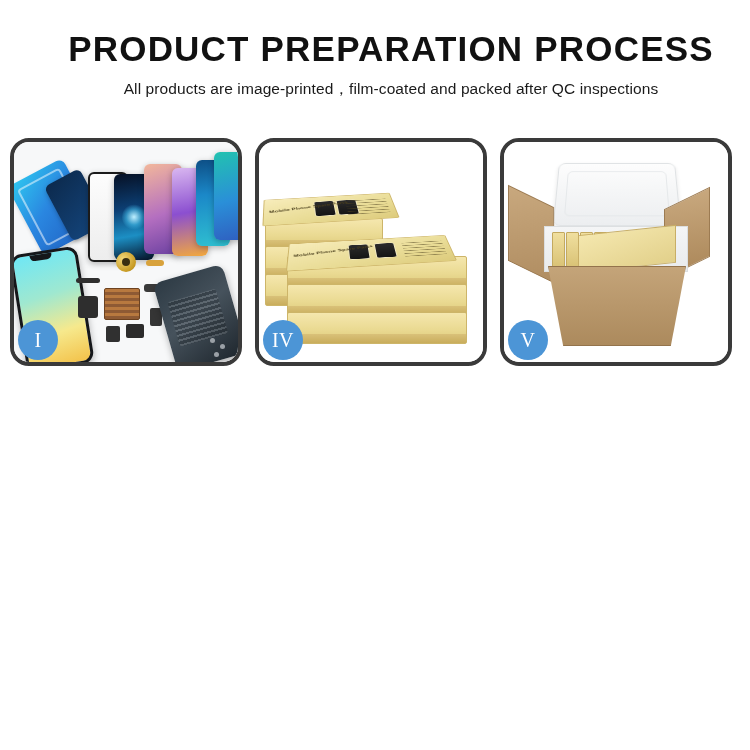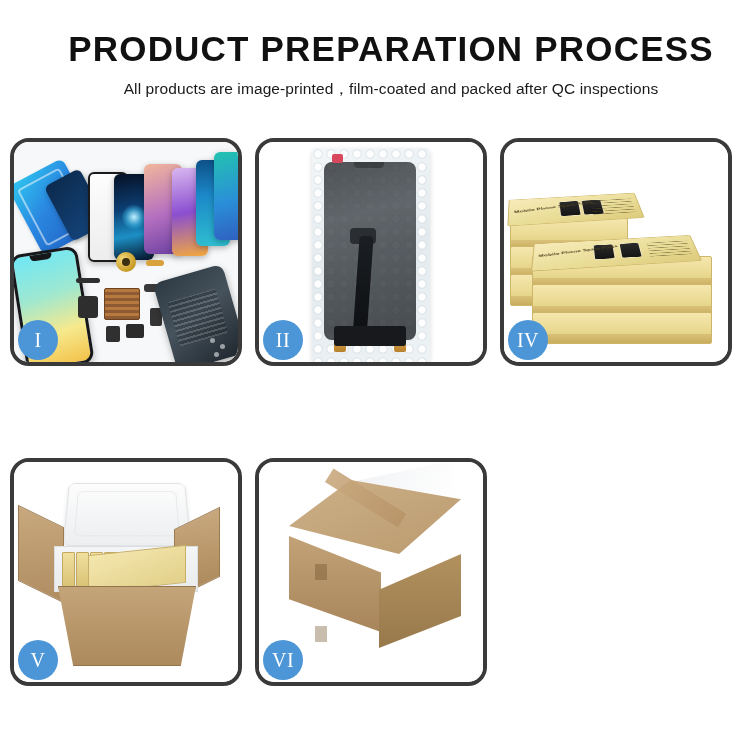--- a/index.html
+++ b/index.html
@@ -339,34 +339,20 @@
         <div class="chassis"></div>
         <div class="screws">
           <i style="left:0;top:0"></i>
             <i style="left:10px;top:6px"></i>
             <i style="left:4px;top:14px"></i>
         </div>
       </div>
       <div class="badge">I</div>
     </div>
 
-    <div class="panel">
-      <div class="panel-inner p2">
-        <div class="bubble">
-          <div class="lcd"></div>
-          <div class="redtab"></div>
-          <div class="cabhead"></div>
-          <div class="cable"></div>
-          <div class="goldtab" style="left:22px;top:186px"></div>
-          <div class="goldtab" style="left:82px;top:186px"></div>
-          <div class="conn"></div>
-        </div>
-      </div>
-      <div class="badge">II</div>
-    </div>
 
 
     <div class="panel">
       <div class="panel-inner p4">
         <div class="stack">
 
           <div class="sbox" style="left:2px;top:58px;width:116px;height:30px">
               <div class="side"></div>
             </div>
           <div class="sbox" style="left:2px;top:86px;width:116px;height:30px">
@@ -414,27 +400,15 @@
             <i style="left:14px"></i>
             <i style="left:28px"></i>
             <i style="left:42px"></i>
         </div>
         <div class="goldslab"></div>
         <div class="cartonBody"></div>
       </div>
       <div class="badge">V</div>
     </div>
 
-    <div class="panel">
-      <div class="panel-inner p6">
-        <div class="c6shadow"></div>
-        <div class="c6top"></div>
-        <div class="c6tape"></div>
-        <div class="c6left"></div>
-        <div class="c6right"></div>
-        <div class="c6seam"></div>
-        <div class="c6seam2"></div>
-      </div>
-      <div class="badge">VI</div>
-    </div>
 
   </div>
 </div>
 
 </body></html>

